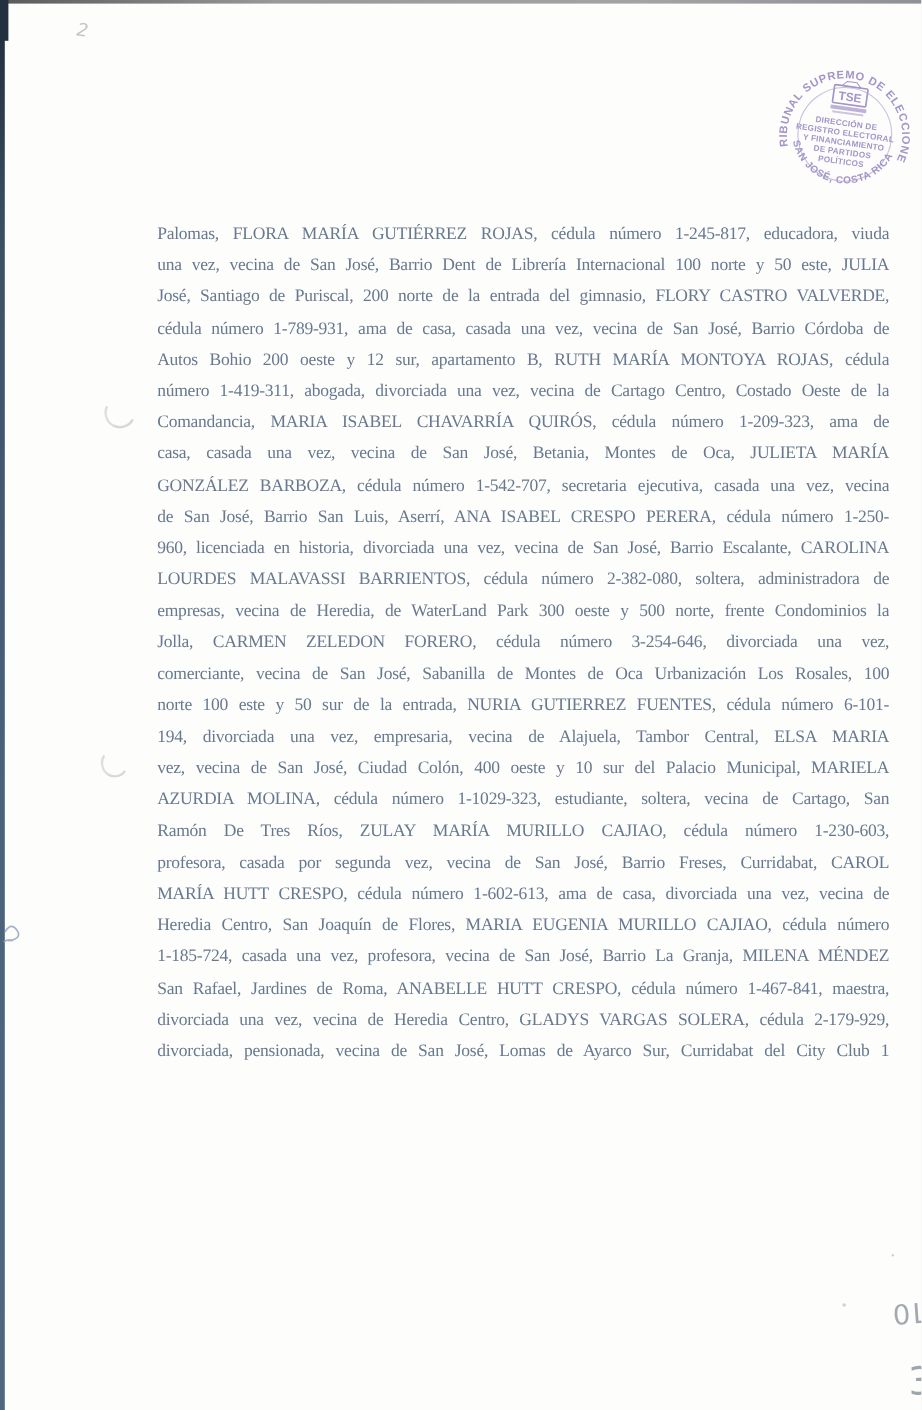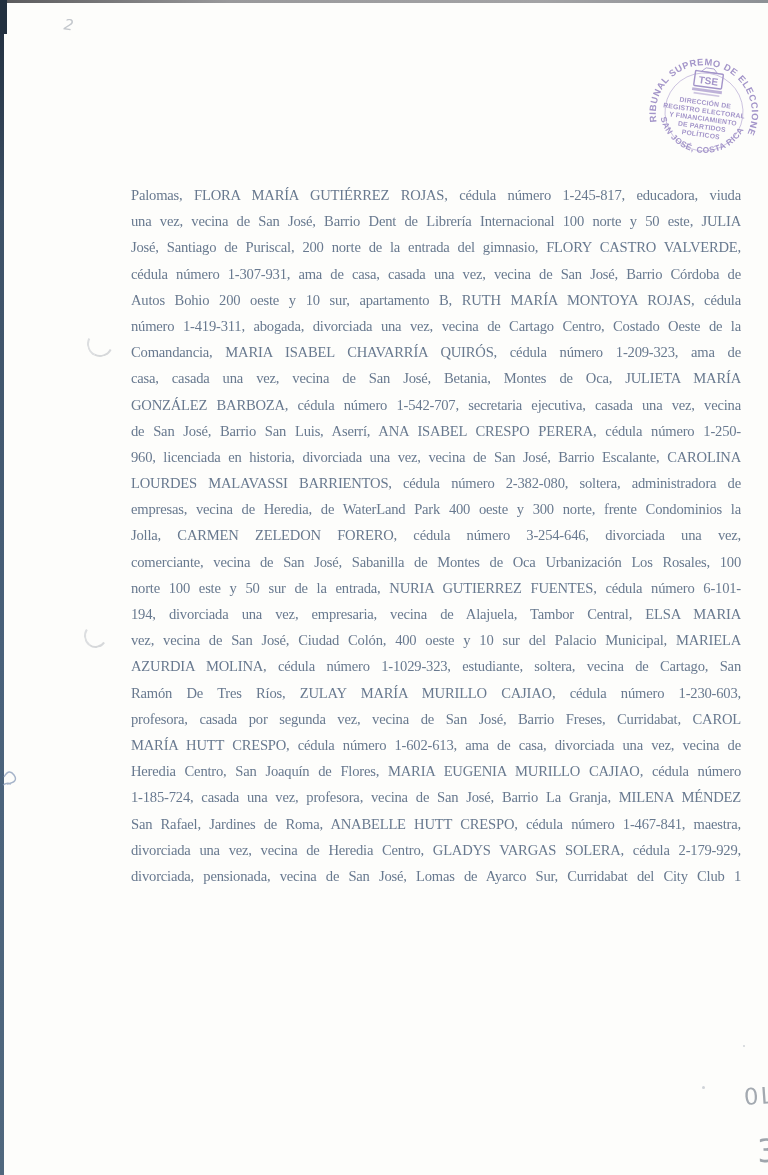--- a/index.html
+++ b/index.html
@@ -112,30 +112,30 @@
         <text x="70" y="87">DE PARTIDOS</text>
         <text x="70" y="95">POLÍTICOS</text>
       </g>
     </g>
   </svg>
 
   <div class="textblock">
     <div class="tline">Palomas, FLORA MARÍA GUTIÉRREZ ROJAS, cédula número 1-245-817, educadora, viuda</div>
     <div class="tline">una vez, vecina de San José, Barrio Dent de Librería Internacional 100 norte y 50 este, JULIA</div>
     <div class="tline">José, Santiago de Puriscal, 200 norte de la entrada del gimnasio, FLORY CASTRO VALVERDE,</div>
-    <div class="tline">cédula número 1-307-931, ama de casa, casada una vez, vecina de San José, Barrio Córdoba de</div>
-    <div class="tline">Autos Bohio 200 oeste y 10 sur, apartamento B, RUTH MARÍA MONTOYA ROJAS, cédula</div>
+    <div class="tline">cédula número 1-789-931, ama de casa, casada una vez, vecina de San José, Barrio Córdoba de</div>
+    <div class="tline">Autos Bohio 200 oeste y 12 sur, apartamento B, RUTH MARÍA MONTOYA ROJAS, cédula</div>
     <div class="tline">número 1-419-311, abogada, divorciada una vez, vecina de Cartago Centro, Costado Oeste de la</div>
     <div class="tline">Comandancia, MARIA ISABEL CHAVARRÍA QUIRÓS, cédula número 1-209-323, ama de</div>
     <div class="tline">casa, casada una vez, vecina de San José, Betania, Montes de Oca, JULIETA MARÍA</div>
     <div class="tline">GONZÁLEZ BARBOZA, cédula número 1-542-707, secretaria ejecutiva, casada una vez, vecina</div>
     <div class="tline">de San José, Barrio San Luis, Aserrí, ANA ISABEL CRESPO PERERA, cédula número 1-250-</div>
     <div class="tline">960, licenciada en historia, divorciada una vez, vecina de San José, Barrio Escalante, CAROLINA</div>
     <div class="tline">LOURDES MALAVASSI BARRIENTOS, cédula número 2-382-080, soltera, administradora de</div>
-    <div class="tline">empresas, vecina de Heredia, de WaterLand Park 400 oeste y 300 norte, frente Condominios la</div>
+    <div class="tline">empresas, vecina de Heredia, de WaterLand Park 300 oeste y 500 norte, frente Condominios la</div>
     <div class="tline">Jolla, CARMEN ZELEDON FORERO, cédula número 3-254-646, divorciada una vez,</div>
     <div class="tline">comerciante, vecina de San José, Sabanilla de Montes de Oca Urbanización Los Rosales, 100</div>
     <div class="tline">norte 100 este y 50 sur de la entrada, NURIA GUTIERREZ FUENTES, cédula número 6-101-</div>
     <div class="tline">194, divorciada una vez, empresaria, vecina de Alajuela, Tambor Central, ELSA MARIA</div>
     <div class="tline">vez, vecina de San José, Ciudad Colón, 400 oeste y 10 sur del Palacio Municipal, MARIELA</div>
     <div class="tline">AZURDIA MOLINA, cédula número 1-1029-323, estudiante, soltera, vecina de Cartago, San</div>
     <div class="tline">Ramón De Tres Ríos, ZULAY MARÍA MURILLO CAJIAO, cédula número 1-230-603,</div>
     <div class="tline">profesora, casada por segunda vez, vecina de San José, Barrio Freses, Curridabat, CAROL</div>
     <div class="tline">MARÍA HUTT CRESPO, cédula número 1-602-613, ama de casa, divorciada una vez, vecina de</div>
     <div class="tline">Heredia Centro, San Joaquín de Flores, MARIA EUGENIA MURILLO CAJIAO, cédula número</div>

